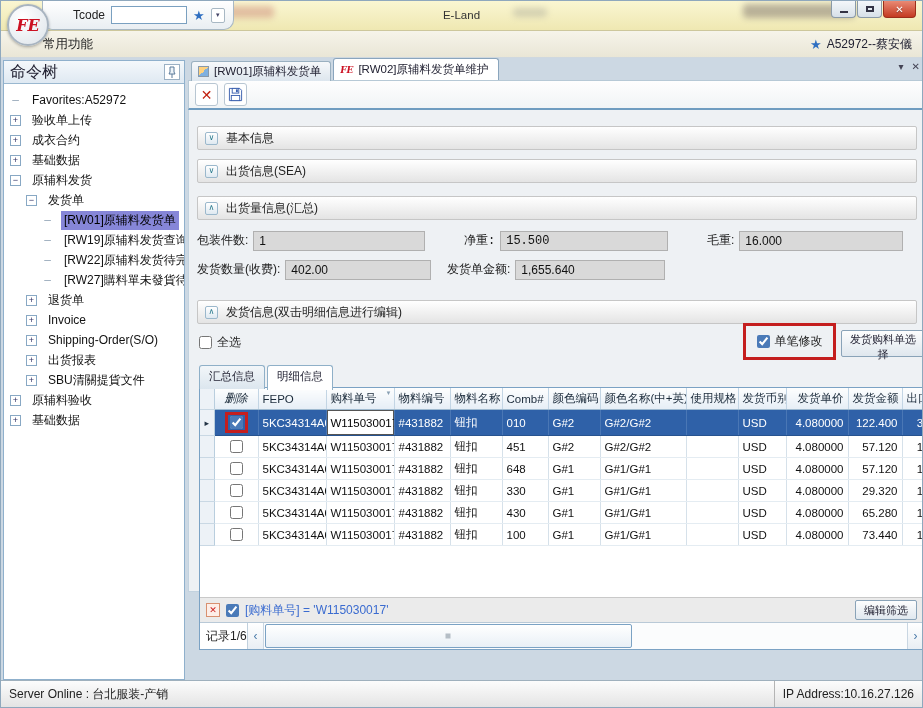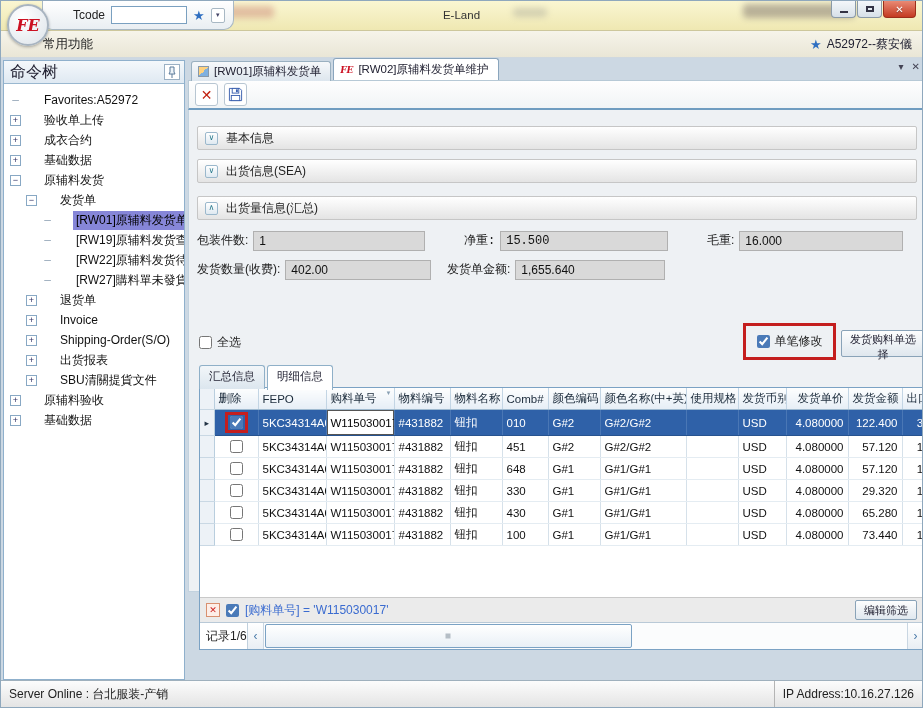--- a/index.html
+++ b/index.html
@@ -49,21 +49,21 @@
 
   
   .sidebar{position:absolute;left:2px;top:59px;width:182px;height:620px;background:#fff;
     border:1px solid #8fb0cc;display:flex;flex-direction:column;}
   .side-head{height:23px;flex:0 0 23px;background:linear-gradient(#f4f8fb,#dfe9f2);
     border-bottom:1px solid #9ab8d0;display:flex;align-items:center;padding:0 4px 0 6px;
     font-size:16px;color:#223;}
   .pinbtn{margin-left:auto;width:16px;height:16px;border:1px solid #9ab0c4;background:#fff;
     display:flex;align-items:center;justify-content:center;}
   .tree{flex:1;padding-top:6px;overflow:hidden;font-size:12px;color:#111;}
-  .tree-item{height:20px;display:flex;align-items:center;gap:20px;white-space:nowrap;}
+  .tree-item{height:20px;display:flex;align-items:center;gap:8px;white-space:nowrap;}
   .i0{padding-left:6px;} .i1{padding-left:22px;} .i2{padding-left:38px;}
   .exp{width:11px;height:11px;flex:0 0 11px;border:1px solid #88a8c4;background:#fff;
     display:inline-flex;align-items:center;justify-content:center;font-size:9px;line-height:1;color:#336;}
   .leaf{width:11px;flex:0 0 11px;text-align:center;color:#9ab;}
   .leaf::before{content:"–";}
   .tlabel{padding:1px 3px;}
   .tlabel.selected{background:var(--purple);color:#000;}
 
   
   .main{position:absolute;left:187px;top:57px;width:736px;height:624px;}
@@ -121,21 +121,21 @@
   .gridbox{position:absolute;left:10px;top:277px;width:725px;height:263px;border:1px solid #7ba2c4;
     background:#fff;display:flex;flex-direction:column;}
   .gridscroll{height:209px;flex:0 0 209px;overflow:hidden;}
   table.grid{border-collapse:collapse;table-layout:fixed;width:734px;font-size:11.5px;}
   .grid th{background:linear-gradient(#fdfefe,#e6eef6);border-right:1px solid #c3d5e4;
     border-bottom:1px solid #9fbad0;font-weight:normal;padding:3px 4px;text-align:left;color:#1a2a3a;
     height:21px;overflow:hidden;white-space:nowrap;position:relative;}
   .grid td{border-right:1px solid #d6e1ea;border-bottom:1px solid #e4ecf2;padding:2px 4px;
     white-space:nowrap;overflow:hidden;height:22px;color:#111;}
   .grid th.num,.grid td.num{text-align:right;}
-  .grid th.cb{}
+  .grid th.cb{text-align:center;font-style:italic;}
   .grid td.cbcell{text-align:center;line-height:0;}
   .grid td.ind,.grid th.ind{background:#edf2f7;border-right:1px solid #b9cede;
     border-bottom:1px solid #c9d8e4;text-align:center;color:#234;padding:2px 1px;font-size:9px;}
   tr.selected td{background:var(--rowblue);color:#fff;border-right-color:#4a77b5;border-bottom-color:#27538f;}
   tr.selected td.ind{background:#edf2f7;color:#234;}
   td.editcell{background:#fff !important;color:#000 !important;box-shadow:inset 0 0 0 1px #555;}
   .cbring{display:inline-block;border:3px solid var(--red);padding:1px 2px;line-height:0;}
   .sortmark{position:absolute;right:2px;top:2px;font-size:6px;color:#8aa0b4;}
 
   .filterbar{height:25px;flex:0 0 25px;border-top:1px solid #c9c9c9;background:#ebebeb;
@@ -346,20 +346,24 @@
       </div>
       <div class="fld f4">
         <span class="flabel">发货数量(收费):</span>
         <span class="box">402.00</span>
       </div>
       <div class="fld f5">
         <span class="flabel">发货单金额:</span>
         <span class="box">1,655.640</span>
       </div>
 
+      <div class="secbar s4">
+        <span class="chev up"></span>
+        <span>发货信息(双击明细信息进行编辑)</span>
+      </div>
 
       <label class="selall">
         <input type="checkbox" style="">
         <span>全选</span>
       </label>
 
       <div class="redring">
         <input type="checkbox" checked="" style="">
         <span>单笔修改</span>
       </div>

